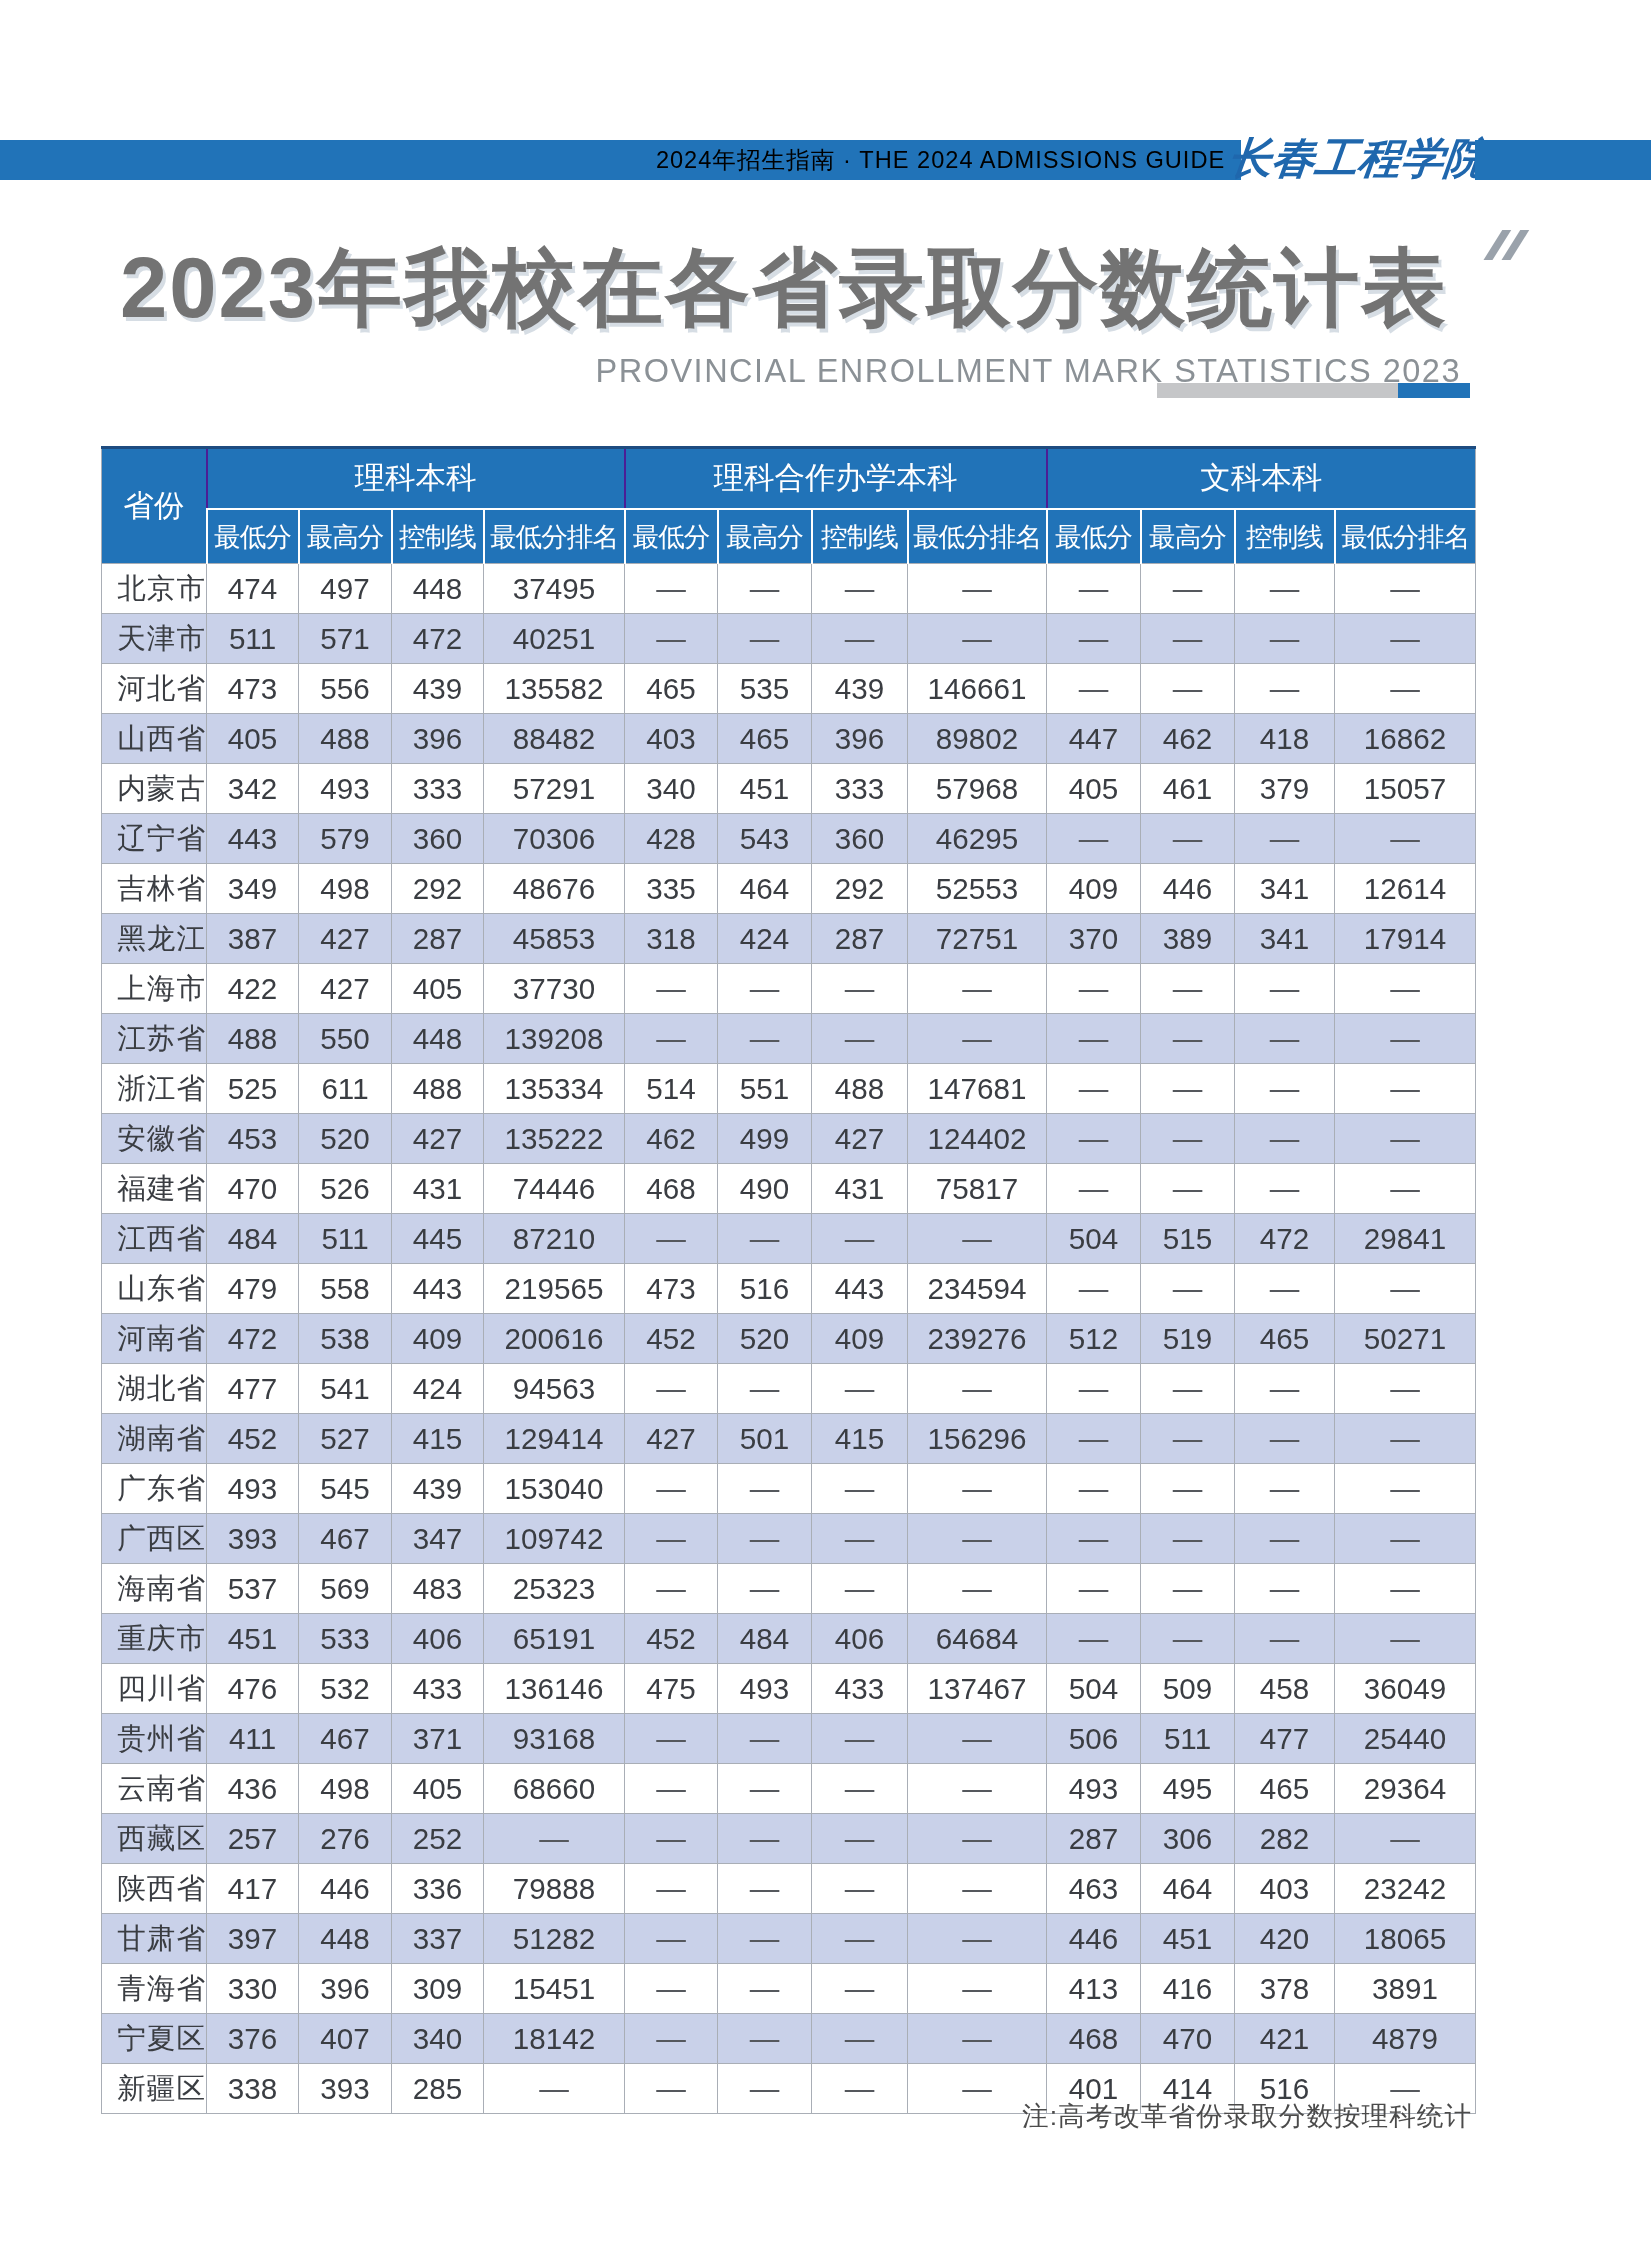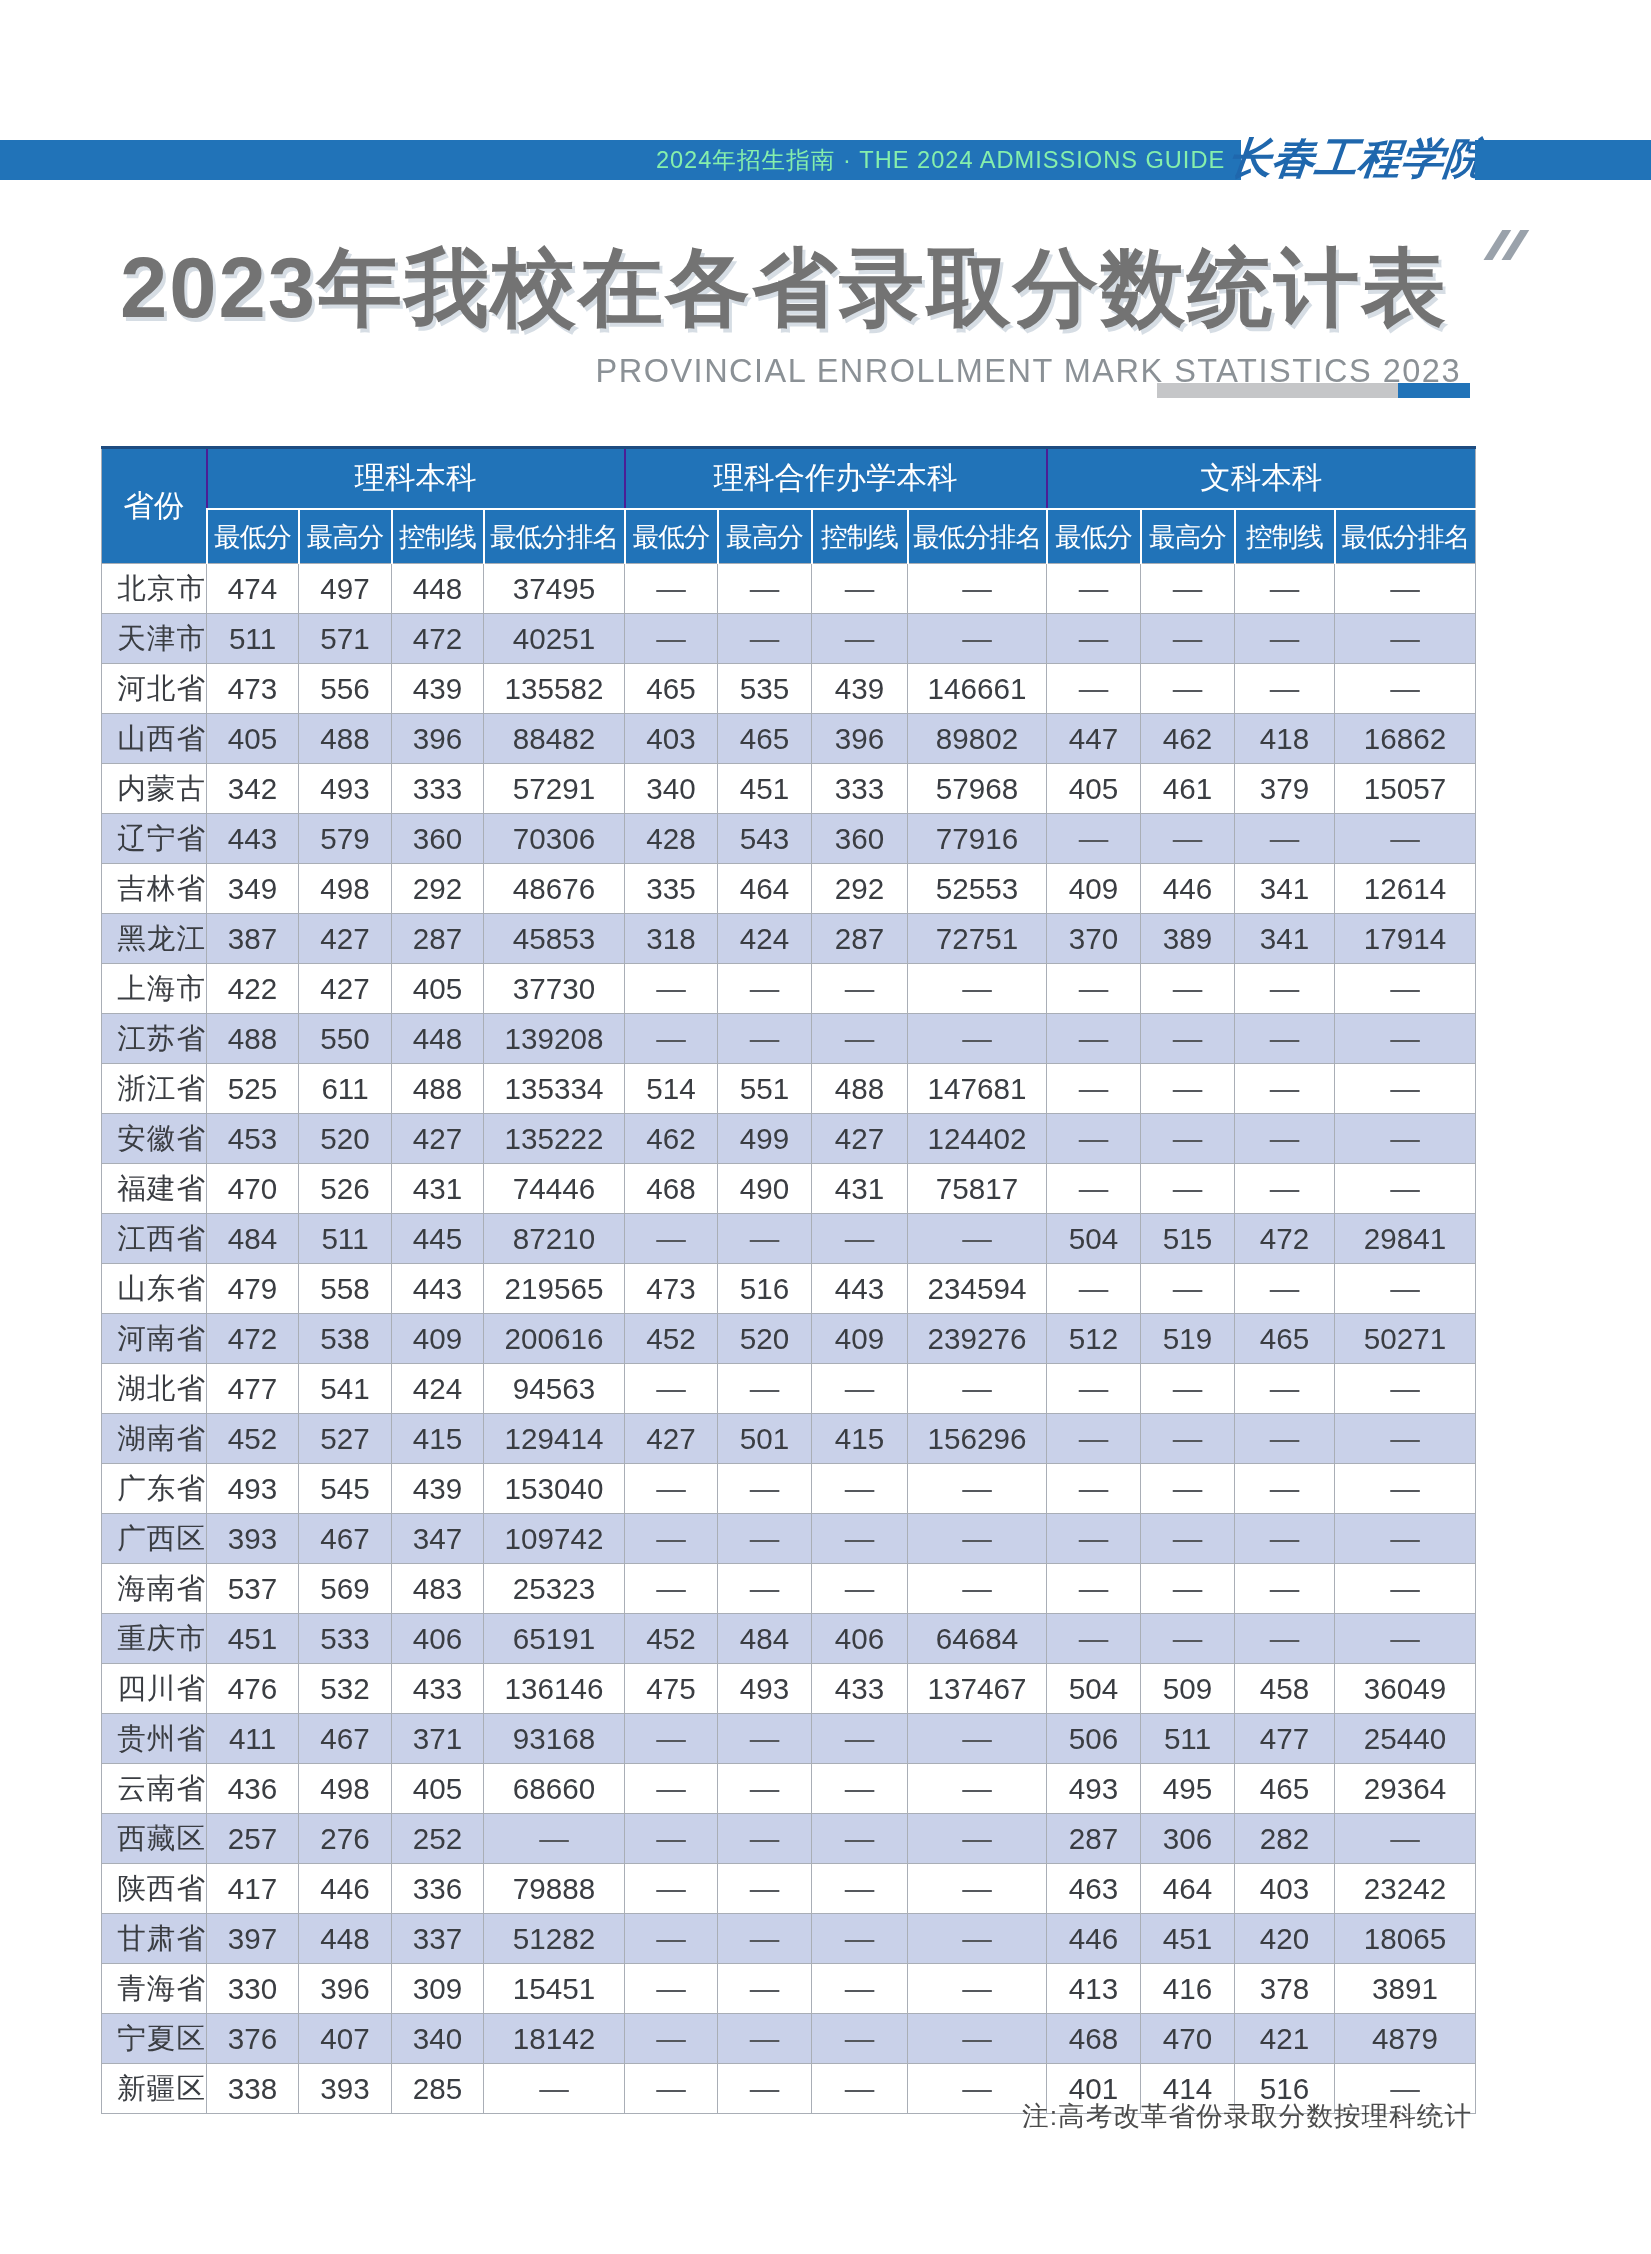--- a/index.html
+++ b/index.html
@@ -2,21 +2,21 @@
 <html><head>
 <meta charset="utf-8">
 <style>
   html,body{margin:0;padding:0;background:#ffffff;}
   body{font-family:"Liberation Sans","DejaVu Sans",sans-serif;}
   .page{position:relative;width:1652px;height:2255px;background:#ffffff;overflow:hidden;}
 
   
   .topbar-left{position:absolute;left:0;top:140px;width:1241px;height:40px;background:#2173b8;
     display:flex;justify-content:flex-end;align-items:center;box-sizing:border-box;padding-right:15.8px;}
-  .topbar-left span{color:#86efac;font-size:23.6px;letter-spacing:1px;white-space:nowrap;}
+  .topbar-left span{color:#000000;font-size:23.6px;letter-spacing:1px;white-space:nowrap;}
   .topbar-right{position:absolute;left:1475px;top:140px;width:177px;height:40px;background:#2173b8;}
   .topbar-logo{position:absolute;left:1241px;top:126px;width:233px;height:65px;
     display:flex;align-items:center;justify-content:center;background:#ffffff;}
   .topbar-logo span{color:#1f67ad;font-size:43px;font-weight:bold;font-style:italic;
     font-family:"Liberation Serif","DejaVu Serif",cursive,serif;white-space:nowrap;transform:skewX(-6deg);}
 
   
   .main-title{position:absolute;top:231px;right:204px;margin:0;color:#737373;
     font-size:85px;font-weight:800;letter-spacing:2px;white-space:nowrap;
     text-shadow:3px 3.9px 0 rgba(27,64,108,0.18);}
@@ -184,21 +184,21 @@
         </tr>
         <tr>
           <td class="province">辽宁省</td>
           <td>443</td>
           <td>579</td>
           <td>360</td>
           <td>70306</td>
           <td>428</td>
           <td>543</td>
           <td>360</td>
-          <td>77916</td>
+          <td>46295</td>
           <td class="dash">—</td>
           <td class="dash">—</td>
           <td class="dash">—</td>
           <td class="dash">—</td>
         </tr>
         <tr>
           <td class="province">吉林省</td>
           <td>349</td>
           <td>498</td>
           <td>292</td>

